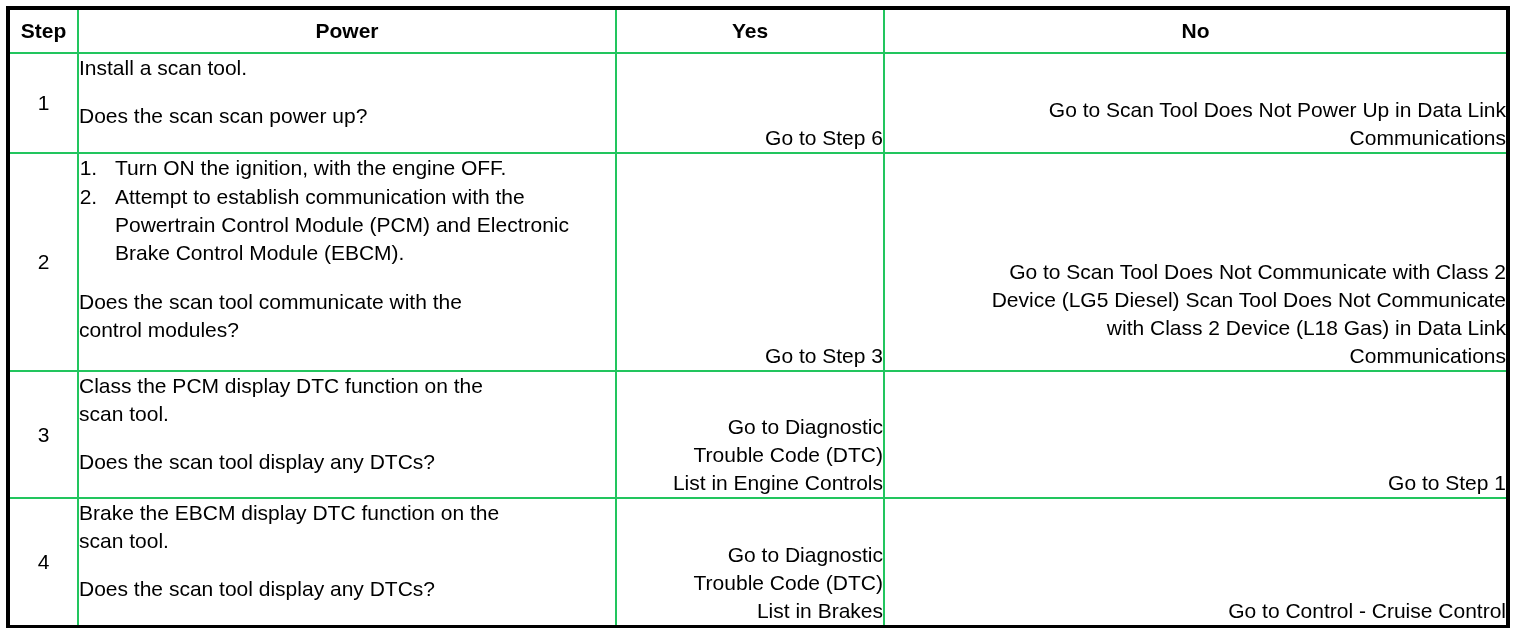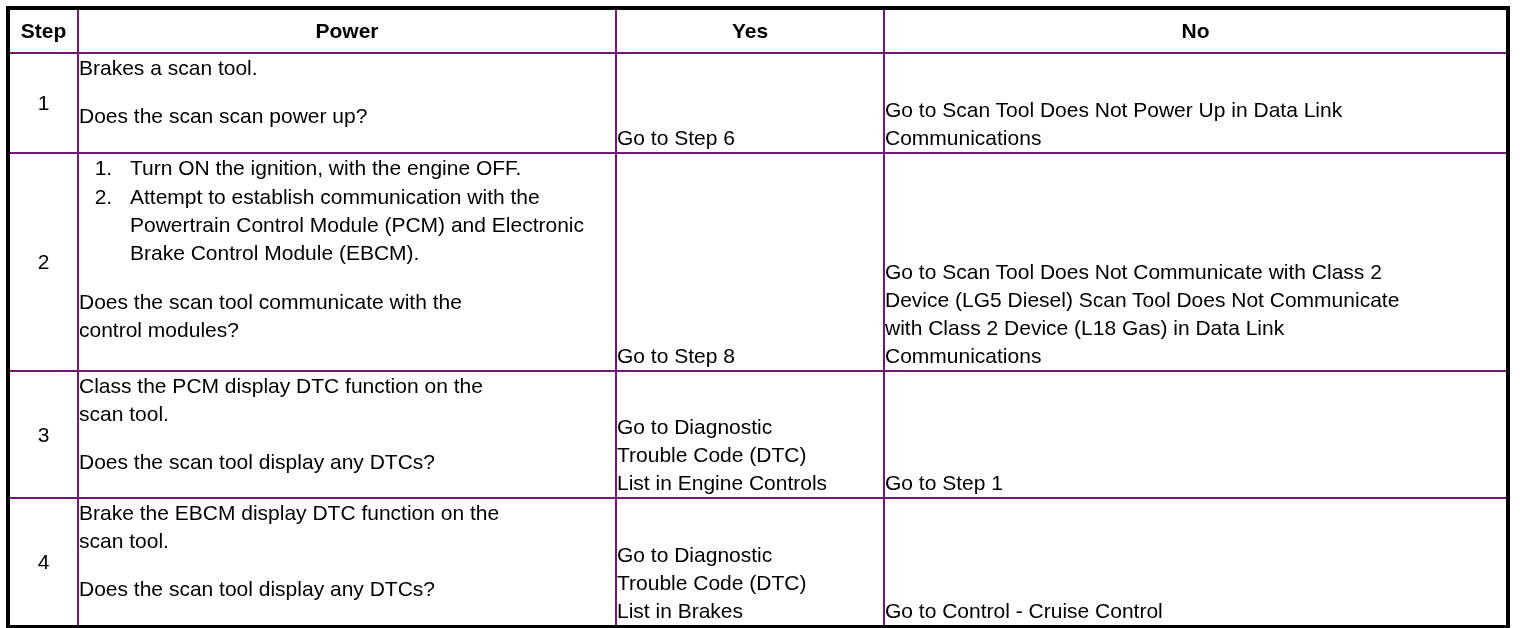--- a/index.html
+++ b/index.html
@@ -28,21 +28,21 @@
     border-collapse: collapse;
     table-layout: fixed;
     width: 1500px;
     height: 616px;
     border: 4px solid #000;
     background: #fff;
   }
 
   table.diag-table td,
   table.diag-table th {
-    border: 2px solid #701a75;
+    border: 2px solid #22c55e;
     padding: 0;
     background: #fff;
     color: #000;
   }
 
   
   col.c-step   { width: 70px; }
   col.c-action { width: 538px; }
   col.c-yes    { width: 268px; }
   col.c-no     { width: 624px; }
@@ -68,37 +68,37 @@
     vertical-align: top;
     text-align: left;
     font-size: 21px;
     line-height: 1.33;
     padding: 7px 10px 8px 9px;
   }
 
   td.yes-cell,
   td.no-cell {
     vertical-align: bottom;
-    text-align: left;
+    text-align: right;
     font-size: 21px;
     line-height: 1.33;
     padding: 6px 8px 9px 8px;
   }
 
   
   .act-line {
     display: block;
     white-space: pre-line;
   }
   .act-gap {
     display: block;
     height: 20px;
   }
   ol.act-list {
-    margin: 0 0 0 15px;
+    margin: 0 0 0 0;
     padding: 0 0 0 24px;
     list-style-position: outside;
   }
   ol.act-list li {
     padding-left: 12px;
     margin: 0 0 1px 0;
   }
   ol.act-list li::marker {
     font-size: 21px;
   }
@@ -131,21 +131,21 @@
         <th>Power</th>
         <th>Yes</th>
         <th>No</th>
       </tr>
     </thead>
     <tbody>
 
       <tr class="row-1">
         <td class="step-cell">1</td>
         <td class="action-cell">
-          <span class="act-line">Brakes a scan tool.</span>
+          <span class="act-line">Install a scan tool.</span>
           <span class="act-gap"></span>
           <span class="act-line">Does the scan scan power up?</span>
         </td>
         <td class="yes-cell">
           <span class="yes-lines">Go to Step 6</span>
         </td>
         <td class="no-cell">
           <span class="no-lines">Go to Scan Tool Does Not Power Up in Data Link
 Communications</span>
         </td>
@@ -156,21 +156,21 @@
         <td class="action-cell">
           <ol class="act-list">
             <li>Turn ON the ignition, with the engine OFF.</li>
             <li>Attempt to establish communication with the Powertrain Control Module (PCM) and Electronic Brake Control Module (EBCM).</li>
           </ol>
           <span class="act-gap"></span>
           <span class="act-line">Does the scan tool communicate with the
 control modules?</span>
         </td>
         <td class="yes-cell">
-          <span class="yes-lines">Go to Step 8</span>
+          <span class="yes-lines">Go to Step 3</span>
         </td>
         <td class="no-cell">
           <span class="no-lines">Go to Scan Tool Does Not Communicate with Class 2
 Device (LG5 Diesel) Scan Tool Does Not Communicate
 with Class 2 Device (L18 Gas) in Data Link
 Communications</span>
         </td>
       </tr>
 
       <tr class="row-3">

